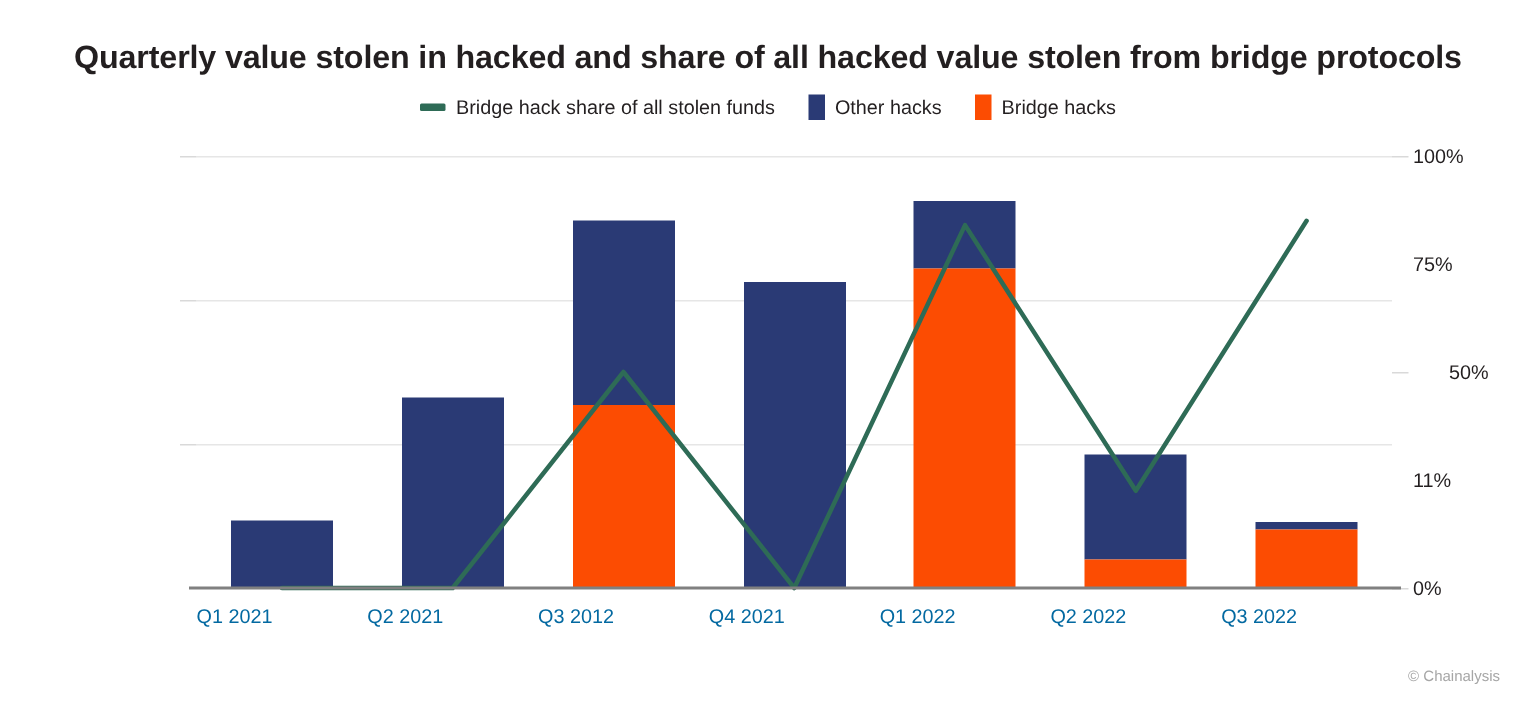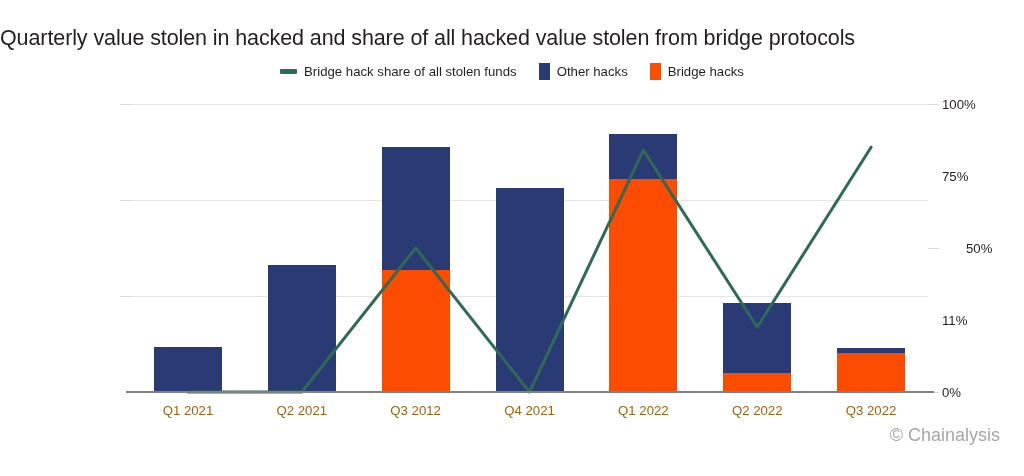--- a/index.html
+++ b/index.html
@@ -8,23 +8,23 @@
     background:#ffffff;
     font-family:"Liberation Sans",sans-serif;
     color:#231f20;
     overflow:hidden;
     position:relative;
   }
   #chart-root{position:absolute;inset:0;}
 
   .chart-title{
     position:absolute;left:0;right:0;top:26px;
-    text-align:left;
+    text-align:center;
     font-size:21.5px;
-    font-weight:400;
+    font-weight:700;
     color:#231f20;
     letter-spacing:-0.1px;
   }
 
   
   .legend{
     position:absolute;top:63px;left:0;right:0;
     display:flex;justify-content:center;align-items:center;
     gap:22px;
     font-size:13.2px;
@@ -84,28 +84,28 @@
   .seg-bridge{background:#FC4C02;}
 
   .line-layer{position:absolute;inset:0;overflow:visible;}
 
   
   .xlabels{
     position:absolute;left:131px;top:396px;width:797px;
     display:flex;
   }
   .xlabel{
-    flex:1 1 0;text-align:center;
-    font-size:13.2px;color:#a16207;
+    flex:1 1 0;text-align:left;
+    font-size:13.2px;color:#0369a1;
     padding-top:7px;
   }
 
   .footer{
-    position:absolute;right:24px;bottom:30px;
-    font-size:18px;color:#a6a6a6;
+    position:absolute;right:24px;bottom:19px;
+    font-size:10px;color:#a6a6a6;
   }
 </style>
 </head>
 <body>
 
 <div id="chart-root">
 
   <div class="chart-title">Quarterly value stolen in hacked and share of all hacked value stolen from bridge protocols</div>
 
   <div class="legend">

